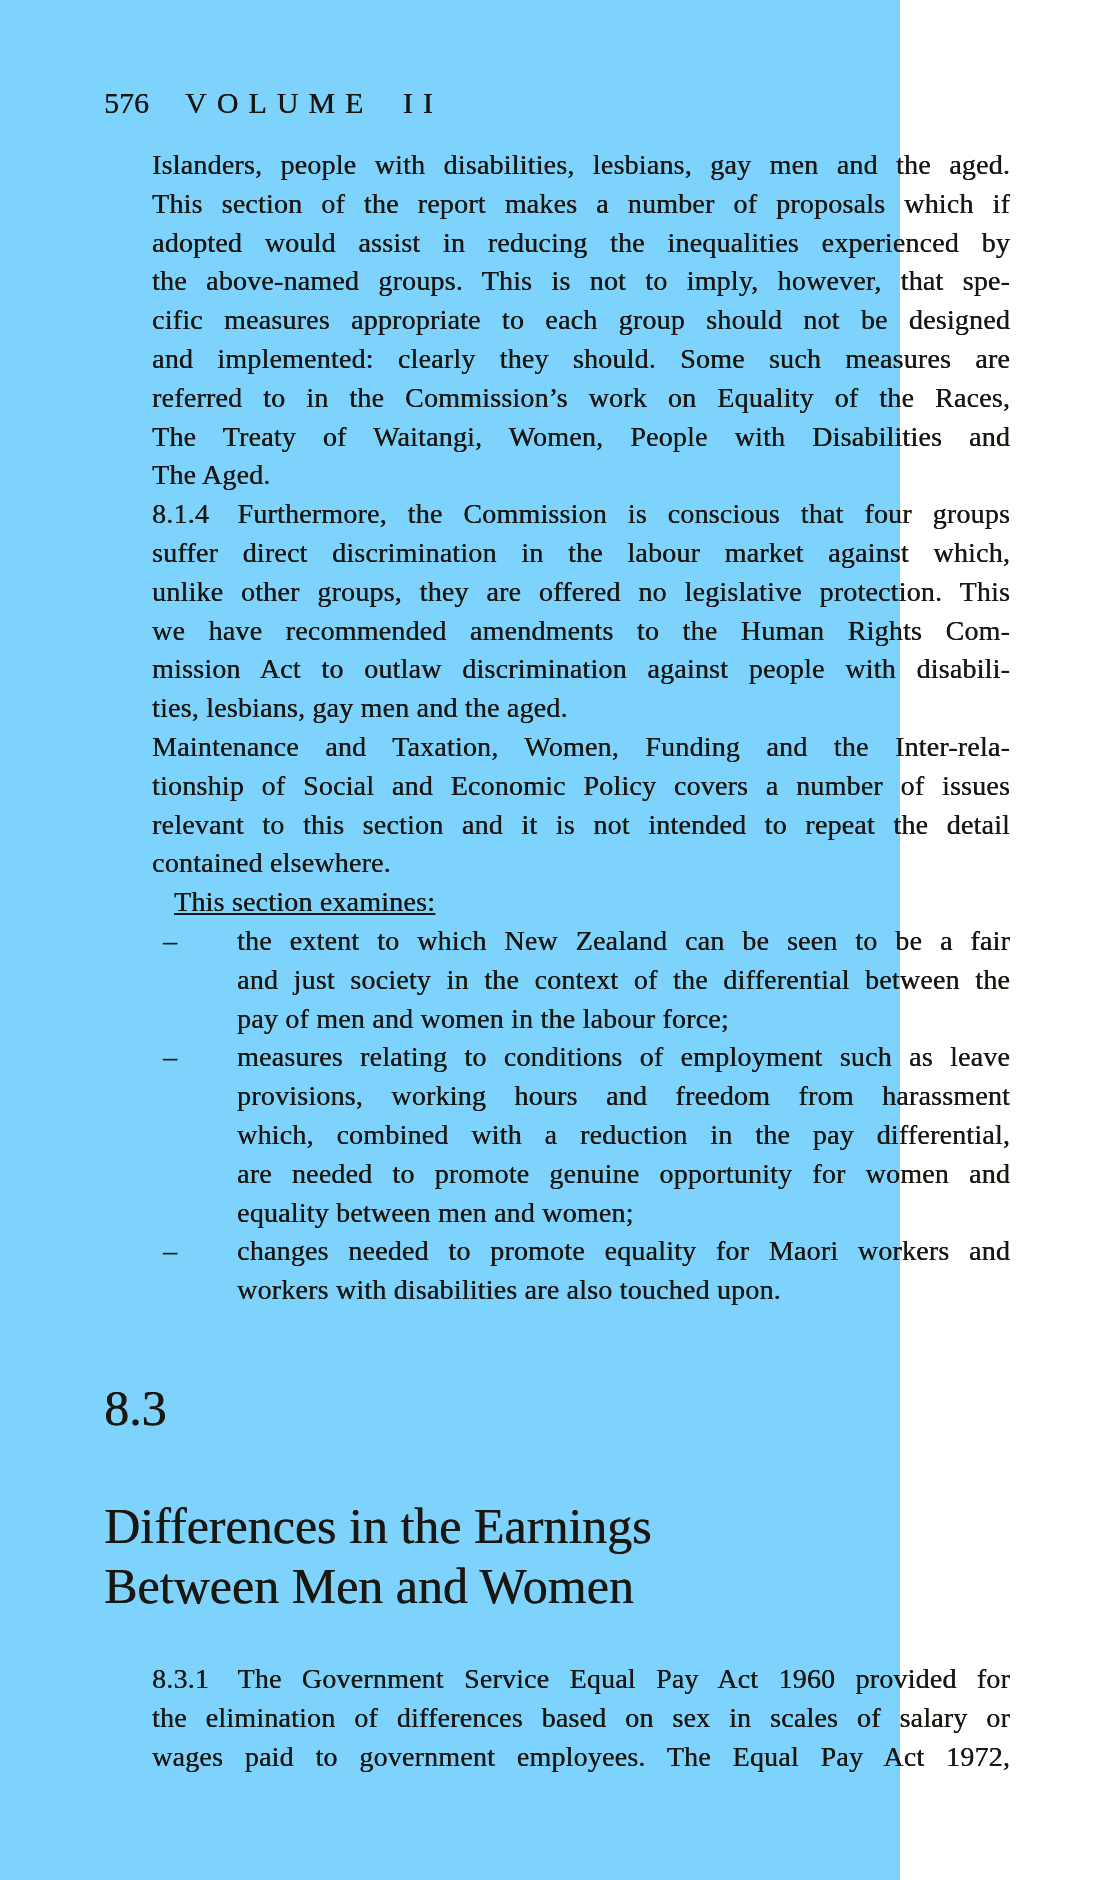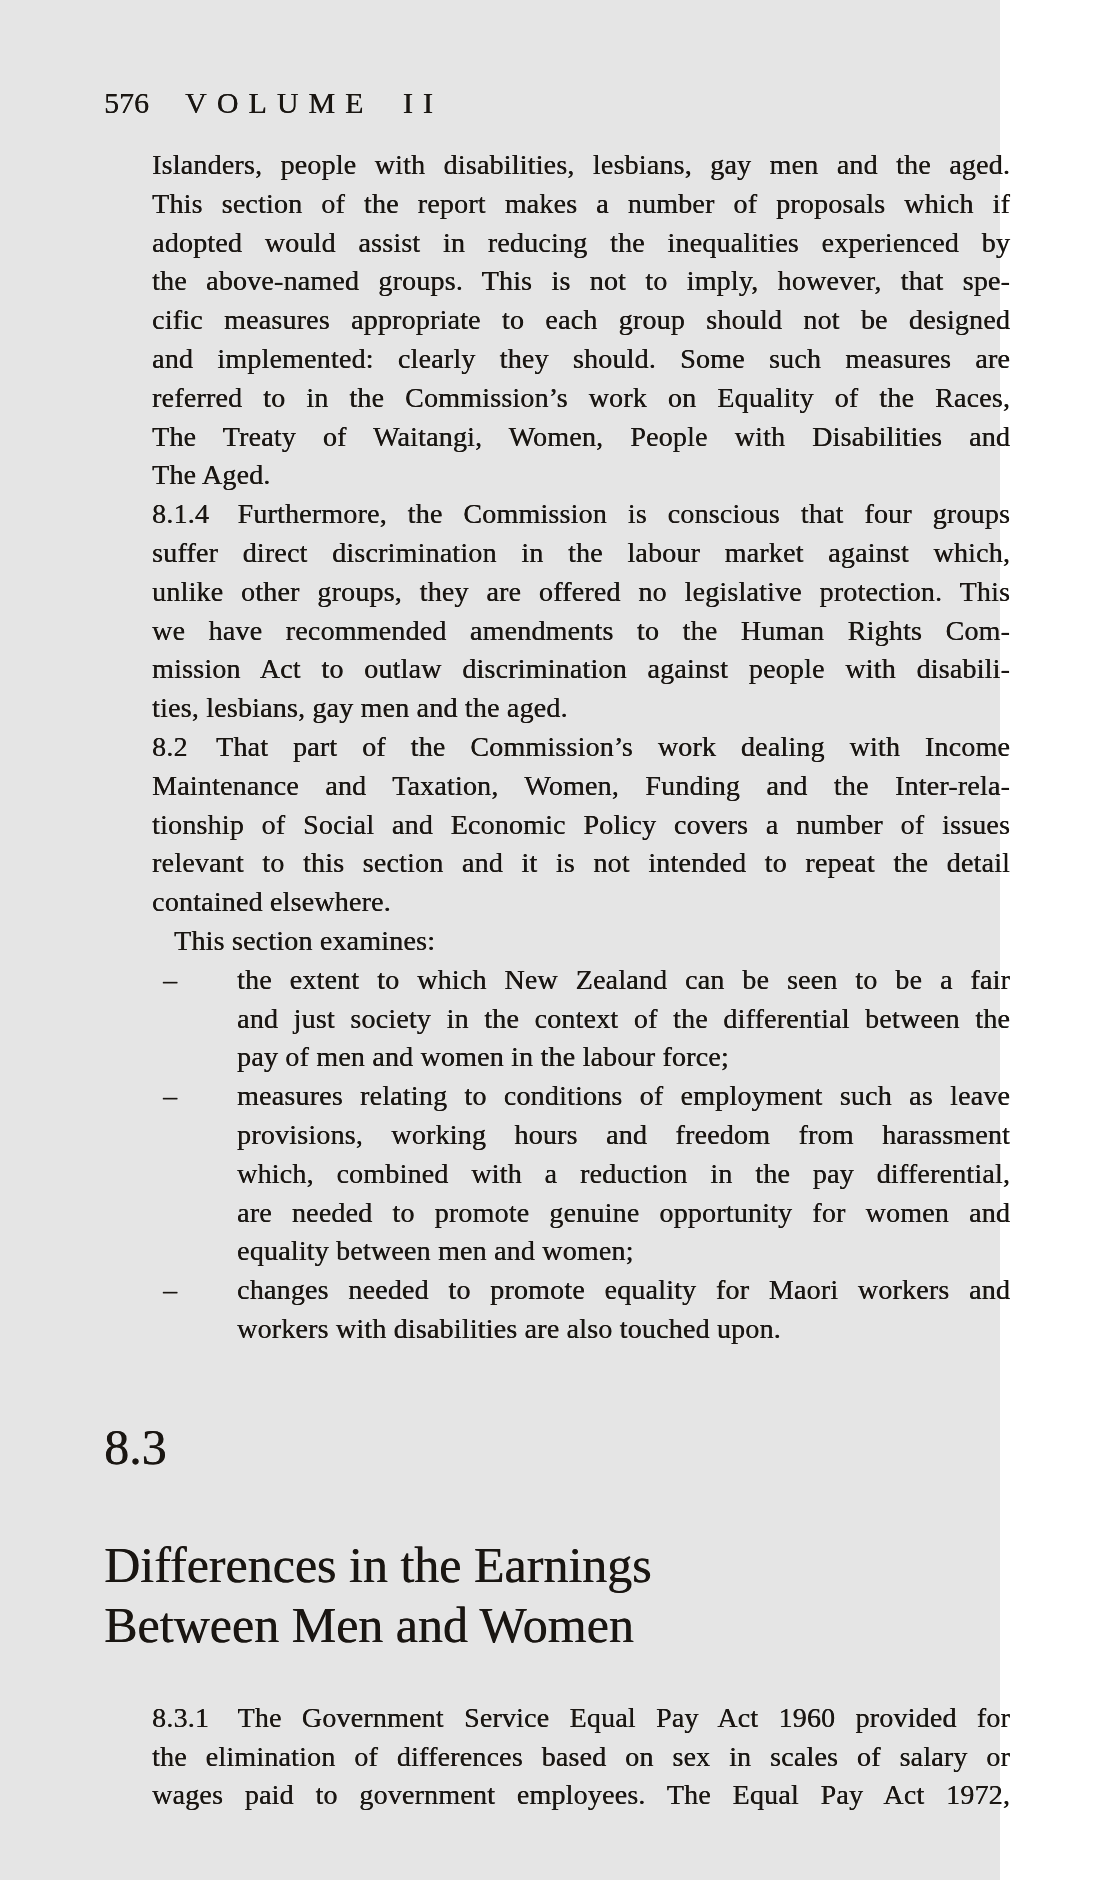--- a/index.html
+++ b/index.html
@@ -5,22 +5,22 @@
   html, body { margin: 0; padding: 0; }
   body {
     width: 1114px; height: 1880px;
     background: #ffffff;
     font-family: "Liberation Serif", "DejaVu Serif", serif;
     color: #1a1612;
     overflow: hidden;
   }
   .sheet {
     position: relative;
-    width: 1000px; height: 1880px;
-    background: #e5e5e5;
+    width: 900px; height: 1880px;
+    background: #7dd3fc;
   }
   .content {
     position: absolute;
     left: 104px; top: 83px;
     width: 906px;
   }
   
   .header {
     font-size: 30px;
     line-height: 40px;
@@ -42,21 +42,21 @@
     text-align-last: justify;
     text-justify: inter-word;
     text-shadow: 0.35px 0 0 currentColor;
     margin-left: 48px;
   }
   .line.last-left {
     text-align: left;
     text-align-last: left;
   }
   .para { margin: 0; }
-  .intro { padding-left: 22px; }
+  .intro { padding-left: 22px; text-decoration: underline; }
   .bullet {
     position: relative;
     padding-left: 85px;
   }
   .bullet .marker {
     position: absolute;
     left: 59px; top: 0;
     font-size: 28px;
     line-height: 38.8px;
     text-shadow: 0.35px 0 0 currentColor;
@@ -96,21 +96,20 @@
         </div>
         <div class="para">
           <div class="line">8.1.4  Furthermore, the Commission is conscious that four groups</div>
           <div class="line">suffer direct discrimination in the labour market against which,</div>
           <div class="line">unlike other groups, they are offered no legislative protection. This</div>
           <div class="line">we have recommended amendments to the Human Rights Com-</div>
           <div class="line">mission Act to outlaw discrimination against people with disabili-</div>
           <div class="line last-left">ties, lesbians, gay men and the aged.</div>
         </div>
         <div class="para">
-          <div class="line">8.2  That part of the Commission’s work dealing with Income</div>
           <div class="line">Maintenance and Taxation, Women, Funding and the Inter-rela-</div>
           <div class="line">tionship of Social and Economic Policy covers a number of issues</div>
           <div class="line">relevant to this section and it is not intended to repeat the detail</div>
           <div class="line last-left">contained elsewhere.</div>
         </div>
         <div class="line intro last-left">This section examines:</div>
         <div class="bullet">
           <div class="marker">–</div>
           <div class="line">the extent to which New Zealand can be seen to be a fair</div>
           <div class="line">and just society in the context of the differential between the</div>

